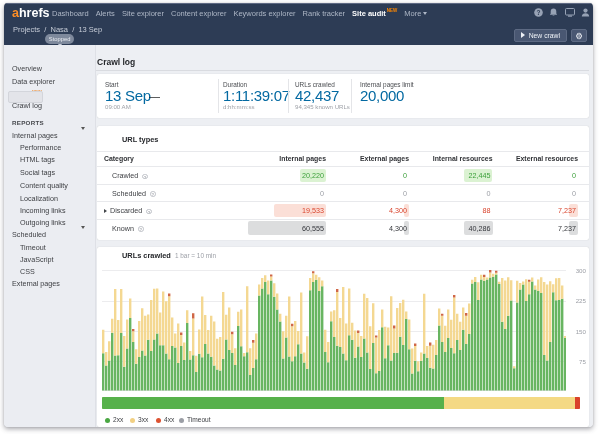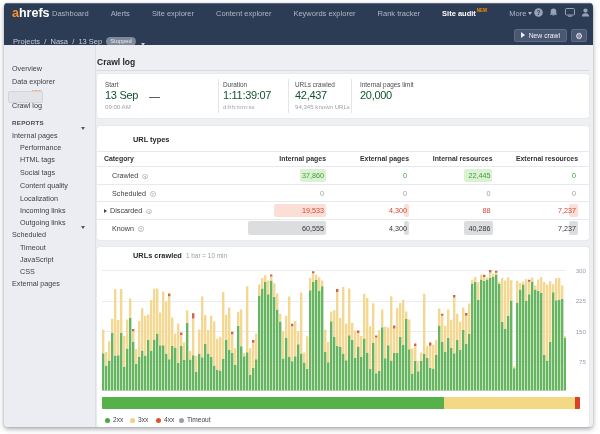--- a/index.html
+++ b/index.html
@@ -4,29 +4,29 @@
 <style>
 * { margin:0; padding:0; box-sizing:border-box; }
 html,body { width:600px; height:434px; background:#fff; font-family:"Liberation Sans", sans-serif; }
 .win { position:absolute; left:4px; top:3px; width:589px; height:424px; background:#edeff3; border-radius:4px; box-shadow:0 2px 5px rgba(60,60,70,.45), 0 0 1px rgba(0,0,0,.3); overflow:hidden; }
 
 .nav { position:absolute; left:0; top:0; right:0; height:42px; background:#2d3c55; border-top:1px solid #5f6a84; }
 .nav1 { position:absolute; left:0; top:0; right:0; height:21px; }
 .logo { position:absolute; left:8px; top:1.5px; font-size:12.5px; font-weight:bold; color:#fff; letter-spacing:0px; }
 .logo span { color:#fd8e26; }
 .menu { position:absolute; left:48px; top:-1.5px; height:21px; display:flex; align-items:center; }
-.menu a { color:#aeb7c6; font-size:7.5px; text-decoration:none; margin-right:22px; white-space:nowrap; }
+.menu a { color:#aeb7c6; font-size:7.5px; text-decoration:none; margin-right:7px; white-space:nowrap; }
 .menu a.act { color:#fff; font-weight:bold; }
 .menu .new { color:#f80; font-size:4.5px; font-weight:bold; vertical-align:4px; margin-left:1px; }
 .caret { display:inline-block; width:0; height:0; border-left:2.5px solid transparent; border-right:2.5px solid transparent; border-top:3px solid #aeb7c6; margin-left:2px; vertical-align:1px; }
 .navicons { position:absolute; right:3px; top:4px; display:flex; gap:6.5px; }
 .navicons svg { display:block; }
 
 .nav2 { position:absolute; left:0; top:21px; right:0; height:21px; }
-.crumb { position:absolute; left:9px; top:0; height:21px; display:flex; align-items:flex-end; color:#c7cdd8; font-size:7.5px; }
+.crumb { position:absolute; left:9px; top:0; height:21px; display:flex; align-items:center; color:#c7cdd8; font-size:7.5px;flex-direction:column; }
 .pill { background:#7e899c; color:#e9ecf1; font-size:5.8px; padding:1.5px 4px 2px; border-radius:6px; margin-left:4px; }
 .crumb .caret { border-top-color:#c7cdd8; margin-left:5px; }
 .btn-new { position:absolute; right:26px; top:3.5px; height:13px; background:#495772; border:0.5px solid #5d6a83; border-radius:2px; color:#eef1f6; font-size:6.8px; line-height:12px; padding:0 6px; }
 .btn-new .play { display:inline-block; width:0; height:0; border-top:3px solid transparent; border-bottom:3px solid transparent; border-left:4.8px solid #eef1f6; margin-right:4px; vertical-align:-0.5px; }
 .btn-gear { position:absolute; right:6px; top:3.5px; width:16px; height:13px; background:#495772; border:0.5px solid #5d6a83; border-radius:2px; color:#eef1f6; font-size:8.5px; text-align:center; line-height:12.5px; }
 
 .side { position:absolute; left:0; top:42px; bottom:0; width:92px; background:#ebedf2; border-right:1px solid #dee0e6; }
 .side .it { position:absolute; left:8px; font-size:7.2px; color:#3c3e42; white-space:nowrap;margin-top:8px; }
 .side .sub { left:16px; }
 .side .hdr { font-size:6.2px; font-weight:bold; color:#47494e; letter-spacing:0.3px; }
@@ -37,26 +37,26 @@
 .main { position:absolute; left:92px; top:42px; right:0; bottom:0; background:#edeff3; }
 .h1 { position:absolute; left:1px; top:12px; font-size:8.5px; font-weight:bold; color:#25272b; }
 .hrule { position:absolute; left:0px; right:4px; top:25px; height:1px; background:#d9dbe0; }
 .card { position:absolute; left:1px; right:4px; background:#fff; border-radius:2px; box-shadow:0 0 1px rgba(0,0,0,.22); }
 .c1 { top:28.5px; height:44.5px; }
 .c2 { top:81px; height:113.5px; }
 .c3 { top:201.5px; height:180.5px; }
 
 .stat { position:absolute; top:0; }
 .stat .lb { font-size:6.4px; color:#4a4c50; margin-top:7px; line-height:7.6px; }
-.stat .v { font-size:11px; color:#14532d; margin-top:1px; line-height:13px; letter-spacing:-0.3px; }
+.stat .v { font-size:15px; color:#0369a1; margin-top:1px; line-height:13px; letter-spacing:-0.3px; }
 .stat .s { font-size:6.1px; color:#9fa2a8; margin-top:1px; }
 .vline { position:absolute; top:5px; height:34px; width:1px; background:#e4e5e8; }
 .dash { position:absolute; left:52px; top:16px; font-size:11px; color:#27282a; }
 
-.ct { position:absolute; left:14px; font-size:7.4px; font-weight:bold; color:#25272b;padding-left:22px; }
+.ct { position:absolute; left:3px; font-size:7.4px; font-weight:bold; color:#25272b;padding-left:22px; }
 .c2 .ct { top:8.7px; }
 .c3 .ct { top:4.2px; }
 .tline { position:absolute; left:0; right:0; height:1px; background:#e8e9ec; }
 .th { position:absolute; font-size:6.9px; font-weight:bold; color:#303236; }
 .td { position:absolute; font-size:7.2px; color:#3c3e42; }
 .num { position:absolute; font-size:7.2px; text-align:right; }
 .bar { position:absolute; height:13.5px; border-radius:2px; }
 .q { display:inline-block; width:5.6px; height:5.6px; border-radius:50%; background:#fff; border:1px solid #bfc2c8; color:#aaadb3; font-size:4.3px; text-align:center; line-height:5.2px; vertical-align:-0.5px; margin-left:4px; font-weight:bold;}
 .tri { display:inline-block; width:0; height:0; border-top:2.8px solid transparent; border-bottom:2.8px solid transparent; border-left:3.6px solid #43464b; margin-right:3px; }
 .grn { color:#3da03b; }
@@ -169,21 +169,21 @@
       <div class="ct">URL types</div>
       <div class="tline" style="top:25px"></div>
       <div class="th" style="left:7px; top:28.7px">Category</div>
       <div class="th" style="left:139px; top:28.7px; width:90px; text-align:right">Internal pages</div>
       <div class="th" style="left:222px; top:28.7px; width:90px; text-align:right">External pages</div>
       <div class="th" style="left:305.5px; top:28.7px; width:90px; text-align:right">Internal resources</div>
       <div class="th" style="left:391px; top:28.7px; width:90px; text-align:right">External resources</div>
       <div class="tline" style="top:40.4px"></div>
       <div class="td" style="left:15px; top:45.0px">Crawled<span class="q">?</span></div>
       <div class="bar bgrn" style="left:203.0px; top:42.6px; width:26.0px"></div>
-      <div class="num grn" style="left:157px; top:45.0px; width:70px">37,860</div>
+      <div class="num grn" style="left:157px; top:45.0px; width:70px">20,220</div>
       <div class="num grn" style="left:240px; top:45.0px; width:70px">0</div>
       <div class="bar bgrn" style="left:366.6px; top:42.6px; width:28.9px"></div>
       <div class="num grn" style="left:323.5px; top:45.0px; width:70px">22,445</div>
       <div class="num grn" style="left:409px; top:45.0px; width:70px">0</div>
       <div class="tline" style="top:57.9px"></div>
       <div class="td" style="left:15px; top:62.5px">Scheduled<span class="q">?</span></div>
       <div class="num gry" style="left:157px; top:62.5px; width:70px">0</div>
       <div class="num gry" style="left:240px; top:62.5px; width:70px">0</div>
       <div class="num gry" style="left:323.5px; top:62.5px; width:70px">0</div>
       <div class="num gry" style="left:409px; top:62.5px; width:70px">0</div>

